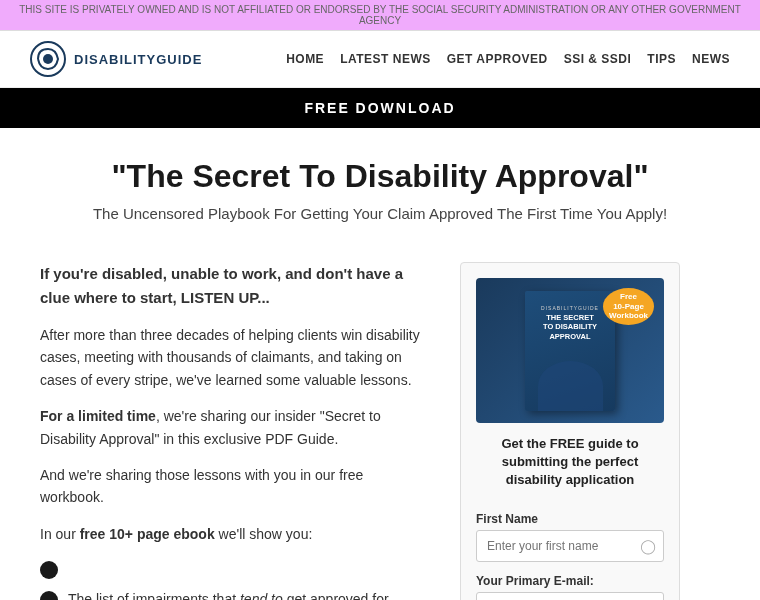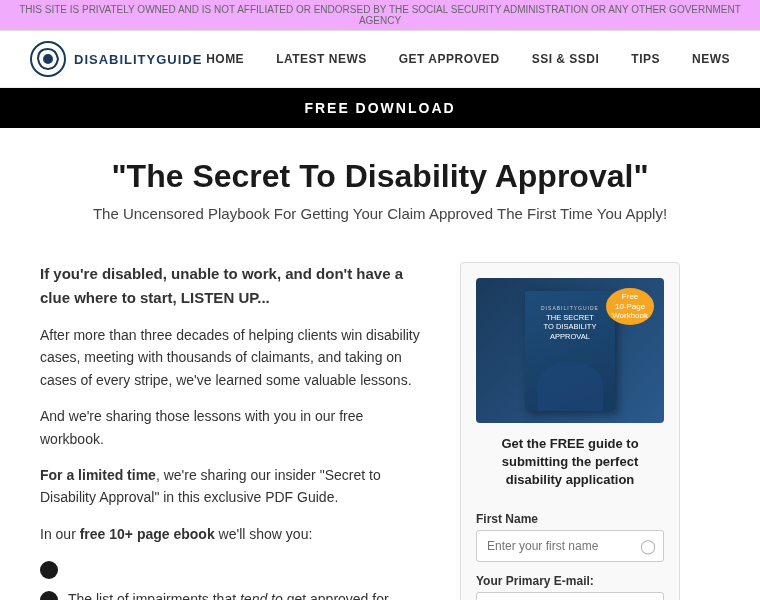--- a/index.html
+++ b/index.html
@@ -35,21 +35,21 @@
     }
     .logo-text {
       font-size: 13px;
       font-weight: bold;
       color: #1a3a5c;
       letter-spacing: 1px;
       text-transform: uppercase;
     }
     .nav {
       display: flex;
-      gap: 32px;
+      gap: 16px;
       align-items: center;
     }
     .nav-item {
       font-size: 12px;
       color: #333;
       text-transform: uppercase;
       font-weight: 600;
       letter-spacing: 0.5px;
       cursor: pointer;
     }
@@ -169,21 +169,21 @@
       padding: 8px;
       box-shadow: 3px 3px 8px rgba(0,0,0,0.4);
     }
     .free-badge {
       position: absolute;
       top: 10px;
       right: 10px;
       background: #f5a623;
       color: #fff;
       font-size: 8px;
-      font-weight: normal;
+      font-weight: bold;
       padding: 4px 6px;
       border-radius: 50%;
       text-align: center;
       line-height: 1.2;
     }
     .form-tagline {
       font-size: 13px;
       font-weight: bold;
       text-align: center;
       color: #222;
@@ -254,24 +254,24 @@
 <div class="hero">
   <h1 class="hero-title">"The Secret To Disability Approval"</h1>
   <p class="hero-subtitle">The Uncensored Playbook For Getting Your Claim Approved The First Time You Apply!</p>
 </div>
 
 <div class="main-content">
 
   <div class="left-col">
     <p class="intro-bold">If you're disabled, unable to work, and don't have a clue where to start, LISTEN UP...</p>
     <p>After more than three decades of helping clients win disability cases, meeting with thousands of claimants, and taking on cases of every stripe, we've learned some valuable lessons.</p>
-    <p>And we're sharing those lessons with you in our free workbook.</p>
     <p>
       <span class="limited-time">For a limited time</span><span>, we're sharing our insider "Secret to Disability Approval" in this exclusive PDF Guide.</span>
     </p>
+    <p>And we're sharing those lessons with you in our free workbook.</p>
     <p>
       <span>In our </span><span class="free-ebook">free 10+ page ebook</span><span> we'll show you:</span>
     </p>
     <ul class="bullet-list">
       <li>
         <div class="bullet-dot"></div>
       </li>
       <li>
         <div class="bullet-dot"></div>
         <span>The list of impairments that <em>tend to</em> get approved for benefits.</span>
@@ -280,21 +280,21 @@
     </ul>
   </div>
 
   <div class="right-col">
     <div class="form-card">
 
       <div class="book-img-container">
         <div class="book-cover">
           <div style="position:absolute;top:8px;left:0;right:0;padding:6px;text-align:center;">
             <div style="color:#ccc;font-size:5px;letter-spacing:1px;margin-bottom:2px;">DISABILITYGUIDE</div>
-            <div style="color:#fff;font-size:7.5px;font-weight:normal;line-height:1.3;">THE SECRET<br>TO DISABILITY<br>APPROVAL</div>
+            <div style="color:#fff;font-size:7.5px;font-weight:bold;line-height:1.3;">THE SECRET<br>TO DISABILITY<br>APPROVAL</div>
           </div>
           <div style="width:65px;height:50px;background:rgba(30,70,120,0.6);border-radius:50% 50% 0 0;position:absolute;bottom:0;"></div>
         </div>
         <div class="free-badge">Free<br>10-Page<br>Workbook</div>
       </div>
 
       <p class="form-tagline">Get the FREE guide to submitting the perfect disability application</p>
 
       <label class="form-label">First Name</label>
       <div class="form-input-wrap">

